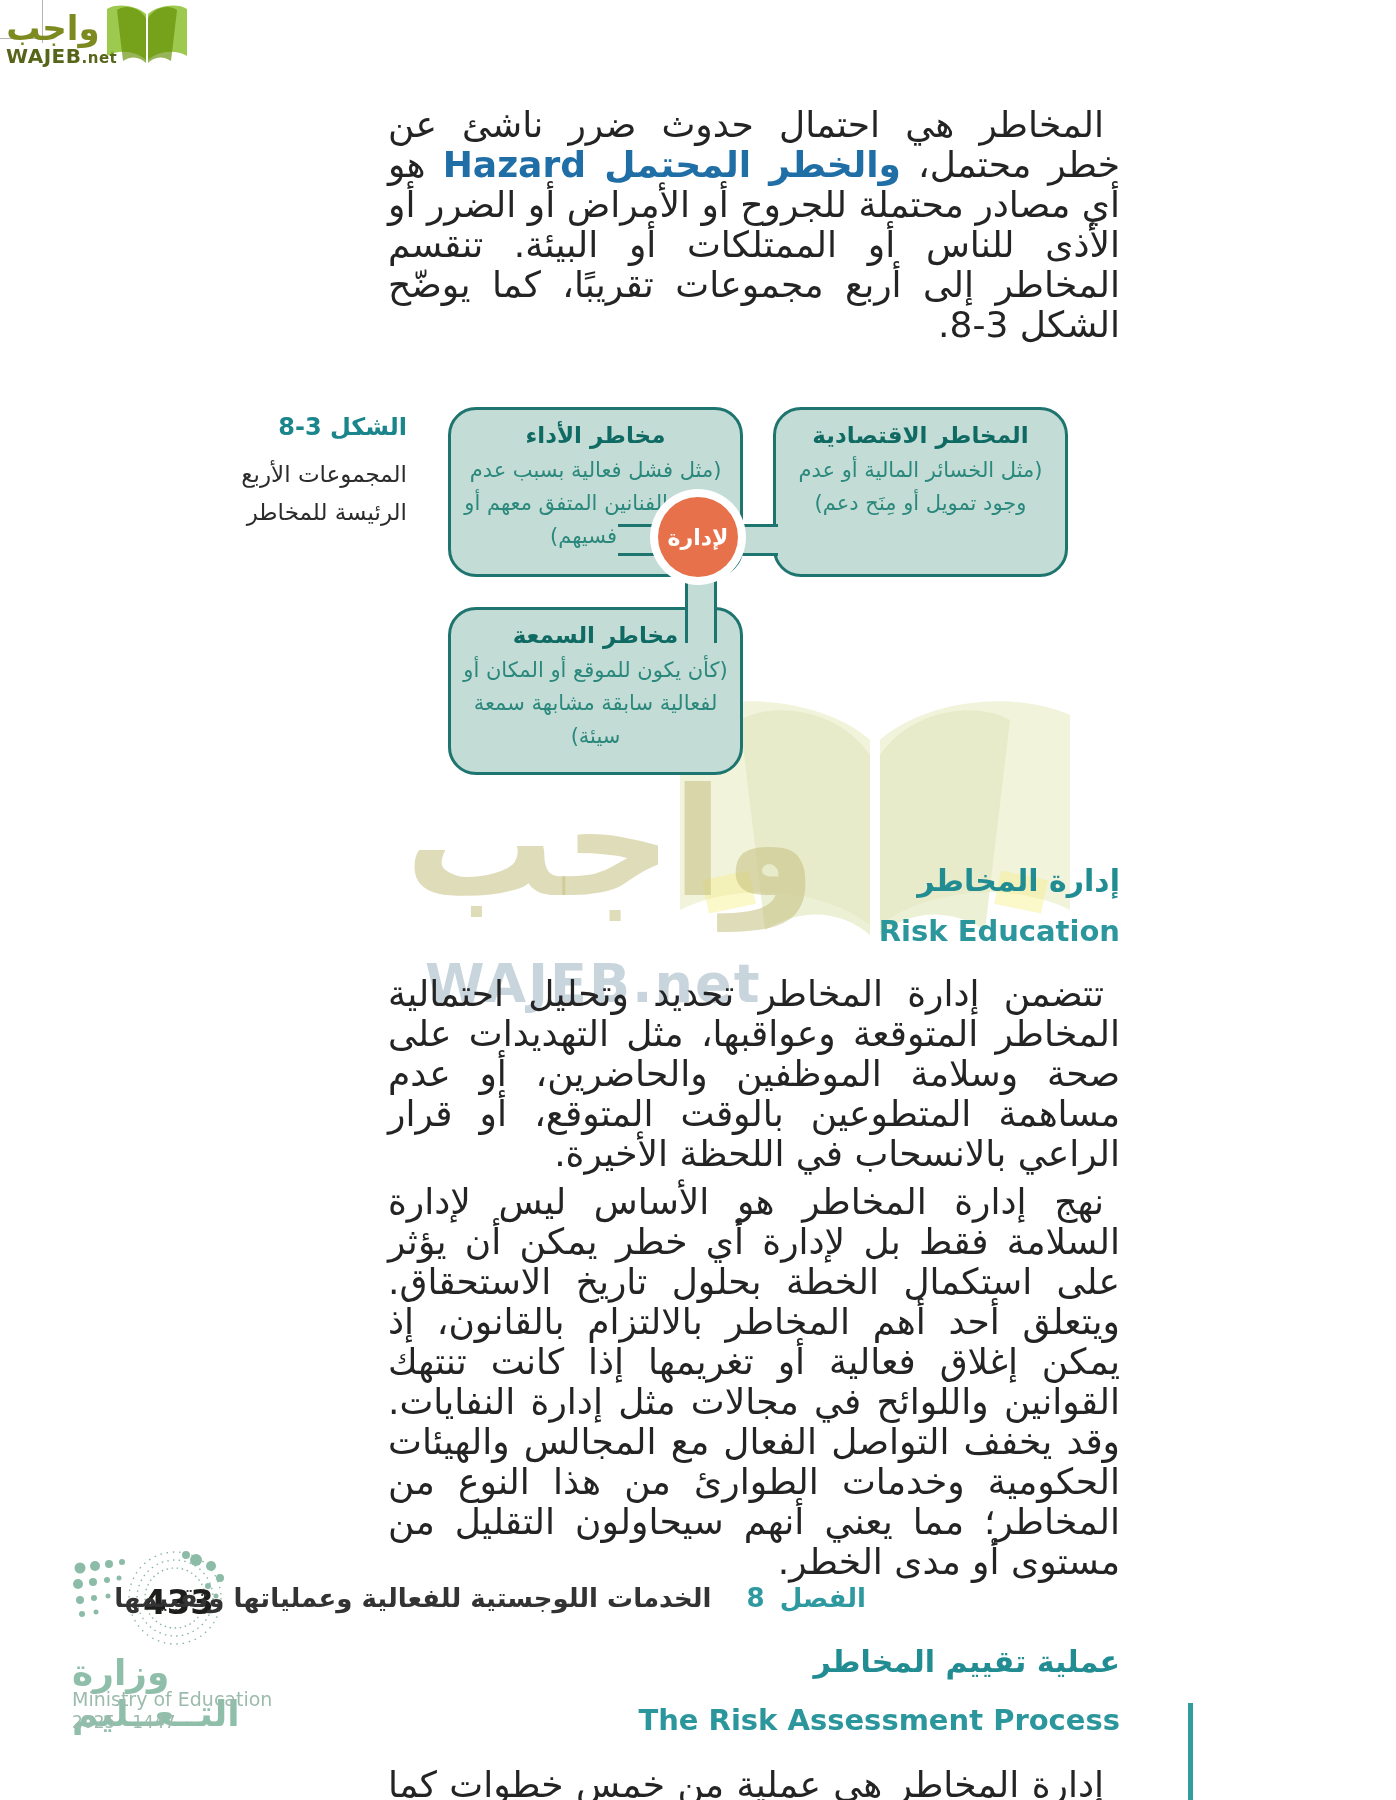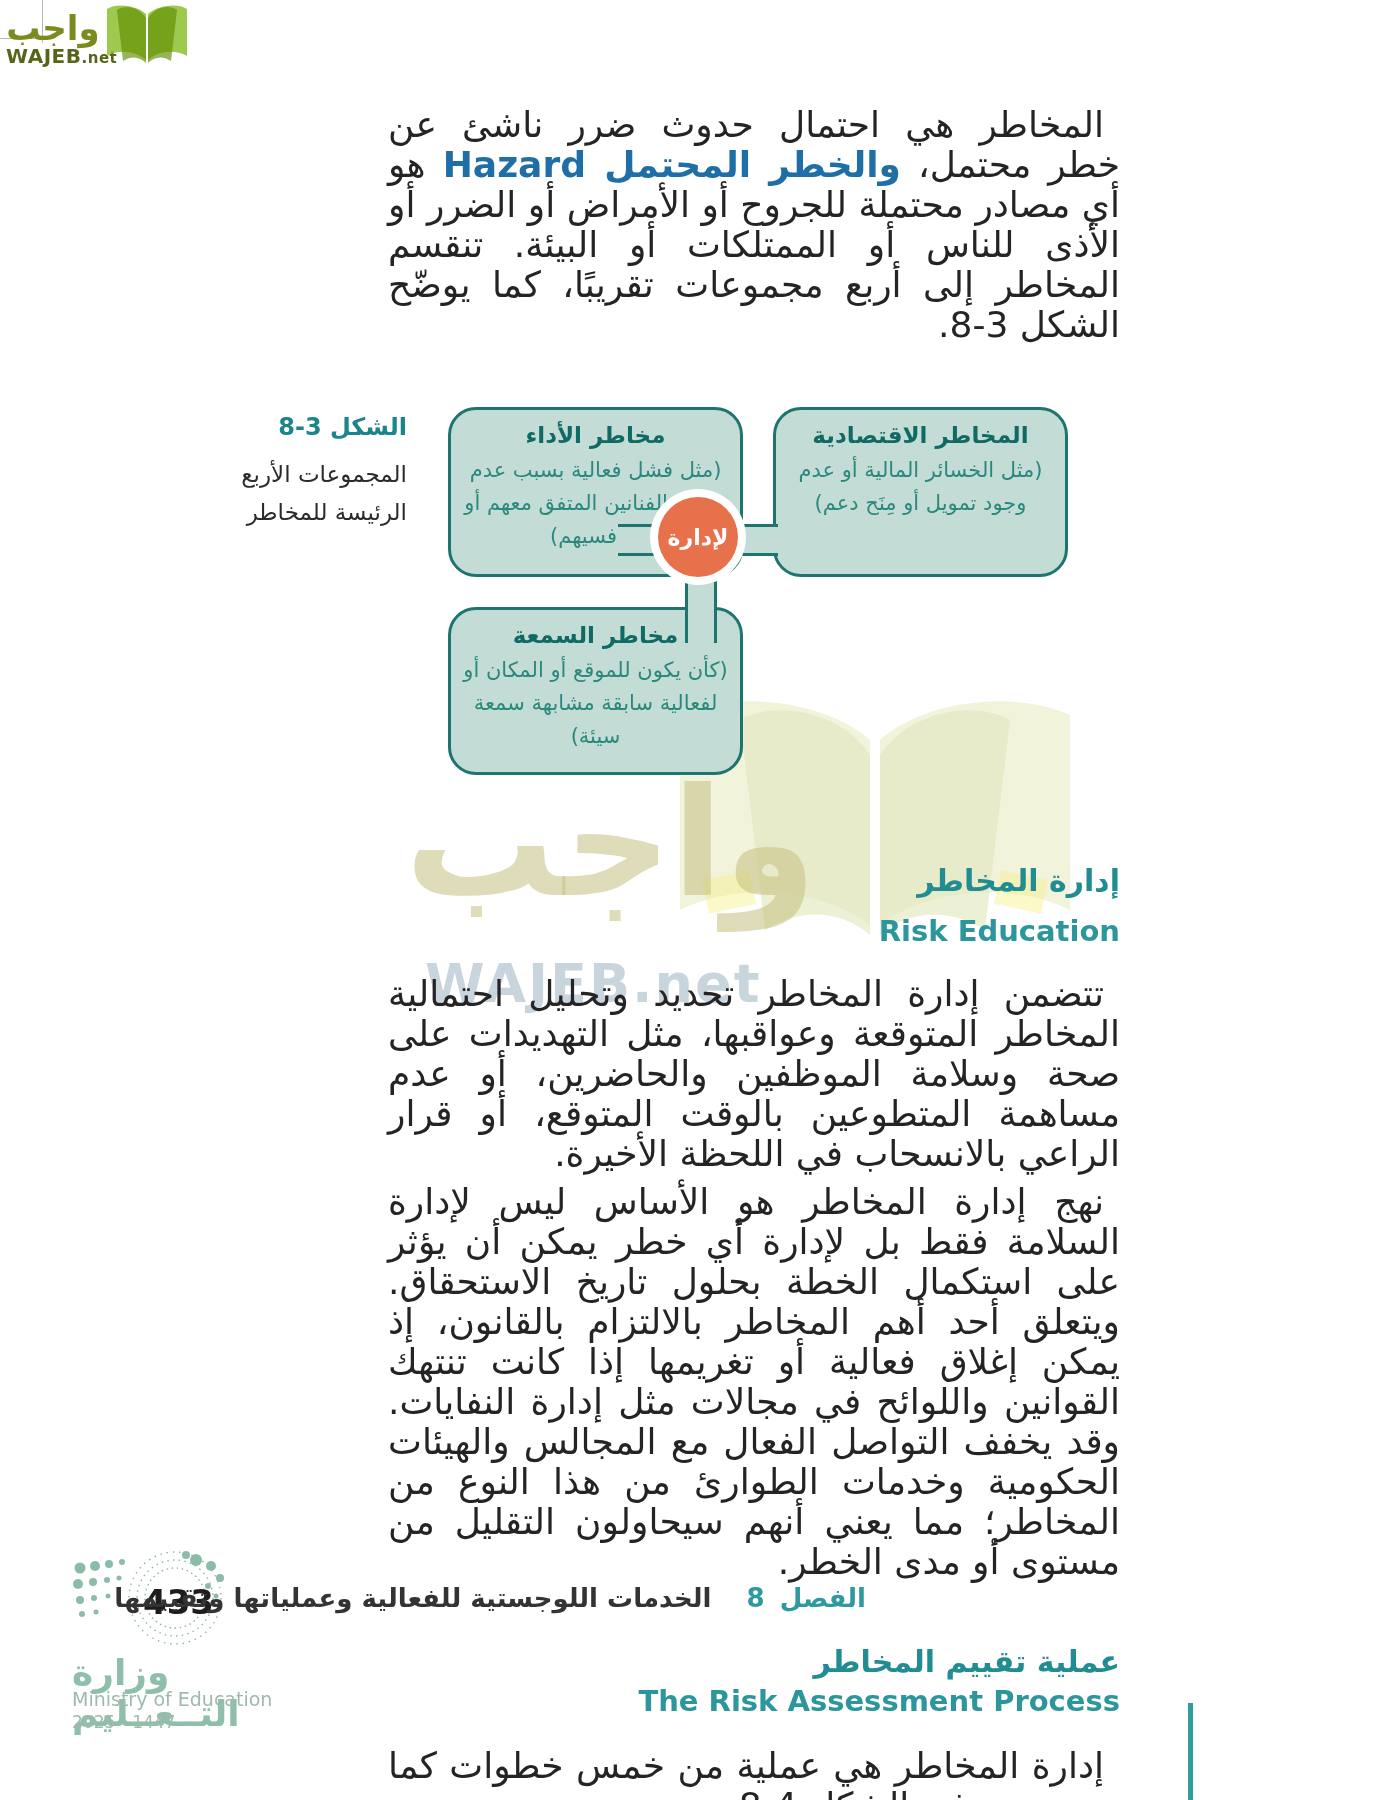--- a/index.html
+++ b/index.html
@@ -45,21 +45,21 @@
         border-top:3px solid #1e746e;border-bottom:3px solid #1e746e;z-index:2;}
   .barv{position:absolute;left:297px;top:88px;width:26px;height:148px;background:#c4dcd6;
         border-left:3px solid #1e746e;border-right:3px solid #1e746e;z-index:2;}
   .ring{position:absolute;left:262px;top:82px;width:96px;height:96px;border-radius:50%;
         background:#fff;z-index:3;}
   .hub{position:absolute;left:270px;top:90px;width:80px;height:80px;border-radius:50%;
        background:#e6714a;z-index:4;display:flex;align-items:center;justify-content:center;}
   .hub span{color:#fff;font-size:22px;font-weight:bold;}
   
   .mt-h1{margin-top:88px;} .mt-h1b{margin-top:16px;} .mt-pa{margin-top:26px;}
-  .mt-pb{margin-top:8px;} .mt-h2{margin-top:62px;} .mt-h2b{margin-top:5px;} .mt-pc{margin-top:28px;}
+  .mt-pb{margin-top:8px;} .mt-h2{margin-top:62px;} .mt-h2b{margin-top:24px;} .mt-pc{margin-top:28px;}
   
   .ministry{position:absolute;left:68px;top:1548px;width:240px;z-index:1;}
   .pagenum{position:absolute;left:75px;top:34px;width:64px;text-align:center;
            font-size:34px;font-weight:bold;color:#1d1d1b;}
   .m-ar{position:absolute;left:4px;top:104px;width:170px;font-size:36px;font-weight:bold;
         color:#8fbfaa;text-align:left;}
   .m-en{position:absolute;left:4px;top:140px;width:220px;font-size:19px;color:#9dbbad;}
   .m-yr{position:absolute;left:4px;top:164px;width:220px;font-size:17px;color:#9dbbad;}
   .chapline{position:absolute;right:406px;top:1583px;direction:rtl;z-index:1;white-space:nowrap;}
   .chapline .cl1{font-size:26px;font-weight:bold;color:#2e9aa0;}

